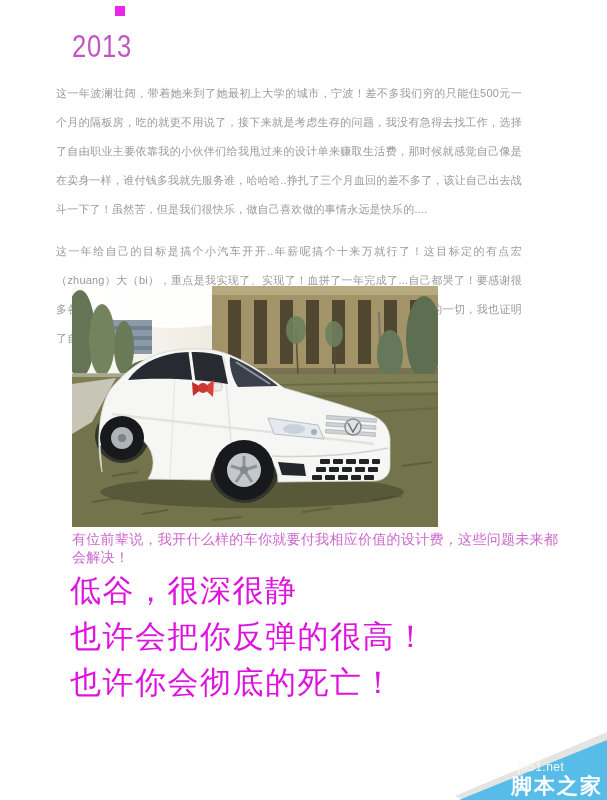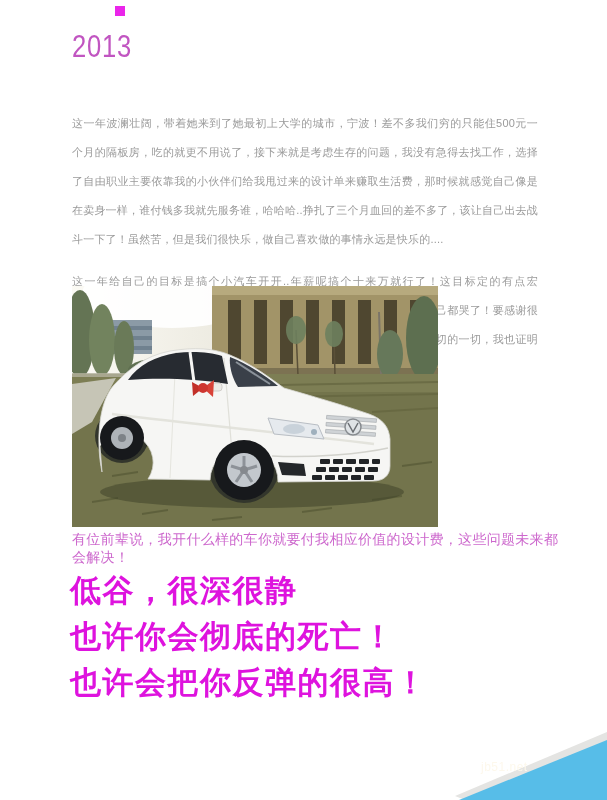--- a/index.html
+++ b/index.html
@@ -13,50 +13,50 @@
     position:absolute; left:115px; top:6px; width:10px; height:10px;
     background:#ea25ea;
   }
   .year-heading {
     position:absolute; left:72px; top:28px;
     font-size:32px; font-weight:400; color:#c155c1;
     transform:scaleX(0.8); transform-origin:left top;
     letter-spacing:1px;
   }
   .text-block {
-    position:absolute; left:72px; top:79px; width:466px;margin-top:30px;
+    position:absolute; left:56px; top:79px; width:466px;
   }
   .text-block p {
     font-size:11px; line-height:29px; color:#9a9a9a;
     text-align:justify; letter-spacing:0.2px;
   }
   .text-block p + p { margin-top:13px; }
   .photo {
     position:absolute; left:72px; top:286px; width:366px; height:241px;
     display:block; line-height:0;
   }
   .photo svg { display:block; }
   .photo-caption {
     position:absolute; left:72px; top:531px; width:500px;
     font-size:14px; color:#cd68cd; letter-spacing:0.3px;
   }
   .slogan {
     position:absolute; left:70px; top:568px; width:480px;
   }
   .slogan div {
-    font-size:31px; line-height:46px; font-weight:700; color:#de13de;
+    font-size:31px; line-height:46px; font-weight:400; color:#de13de;
     letter-spacing:1.5px;
   }
   .watermark {
     position:absolute; right:0; bottom:0; width:152px; height:70px;
   }
   .watermark svg { position:absolute; inset:0; }
   .wm-site {
     position:absolute; right:6px; top:30px; width:120px;
-    text-align:left; font-size:12px; color:#fdf8ec; letter-spacing:0.5px;
+    text-align:center; font-size:12px; color:#fdf8ec; letter-spacing:0.5px;
   }
   .wm-name {
     position:absolute; right:4px; top:42px; width:140px;
     text-align:right; font-size:21px; font-weight:700; color:#ffffff;
     letter-spacing:2px;
   }
 </style>
 </head>
 <body>
 
@@ -225,25 +225,26 @@
           <circle cx="172" cy="184" r="4" fill="#85898e"></circle>
         </g>
       </g>
     </svg>
   </figure>
 
   <div class="photo-caption">有位前辈说，我开什么样的车你就要付我相应价值的设计费，这些问题未来都会解决！</div>
 
   <div class="slogan">
     <div>低谷，很深很静</div>
+    <div>也许会把你反弹的很高！</div>
     <div>也许你会彻底的死亡！</div>
-    <div>也许会把你反弹的很高！</div>
   </div>
 
   <div class="watermark">
     <svg viewBox="0 0 152 70" width="152" height="70">
       <polygon points="0,66 152,2 152,14 10,70" fill="#e4e4e2"></polygon>
       <polygon points="4,70 152,70 152,10" fill="#57bde8"></polygon>
     </svg>
     <div class="wm-site">jb51.net</div>
+    <div class="wm-name">脚本之家</div>
   </div>
 
 </div>
 
 </body></html>

